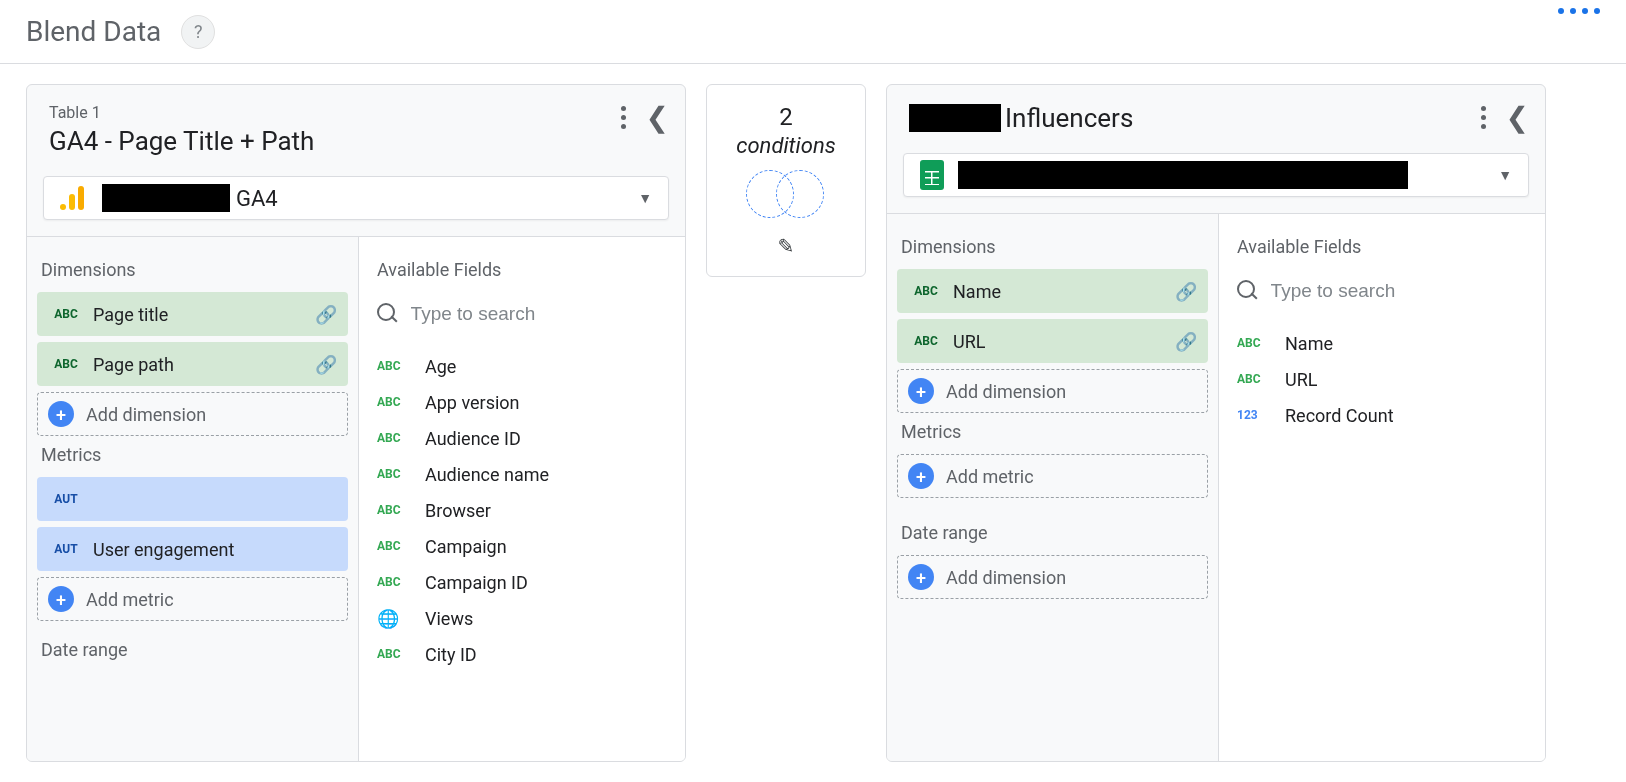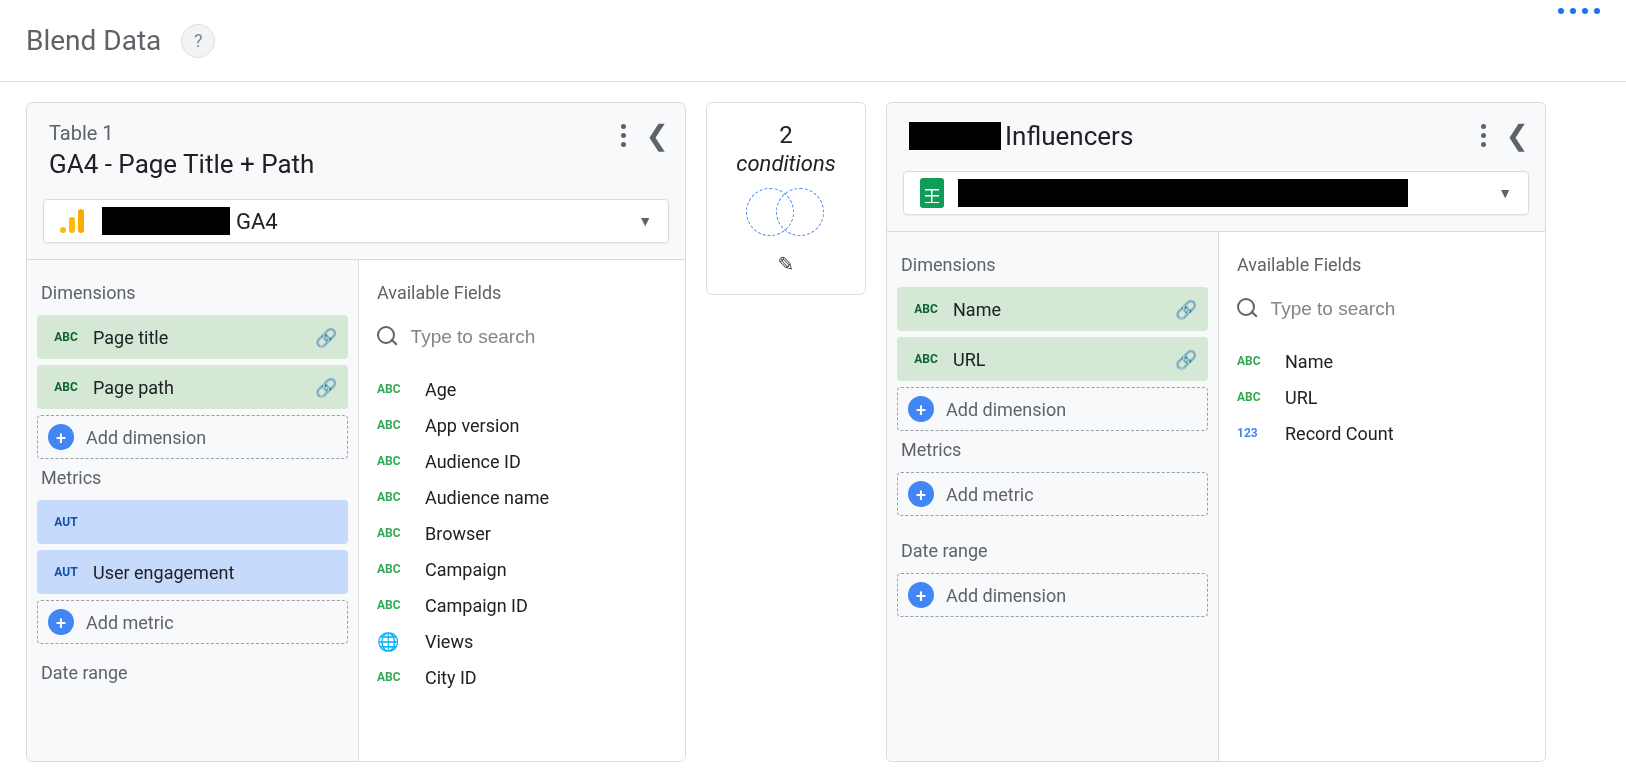--- a/index.html
+++ b/index.html
@@ -12,30 +12,30 @@
     --blue-chip:#aecbfa;
     --blue-chip-light:#c6dafc;
     --blue-accent:#1a73e8;
     --icon-green:#5bb974;
     --icon-blue:#4285f4;
   }
   *{box-sizing:border-box;}
   html,body{margin:0;padding:0;font-family:Roboto,Arial,sans-serif;background:#fff;color:#202124;width:1626px;height:782px;overflow:hidden;}
   body{display:flex;flex-direction:column;}
   
-  .topbar{height:82px;border-bottom:1px solid var(--grey-border);display:flex;align-items:center;padding:0 26px;position:relative;background:#fff;}
+  .topbar{height:64px;border-bottom:1px solid var(--grey-border);display:flex;align-items:center;padding:0 26px;position:relative;background:#fff;}
   .page-title{font-size:28px;color:var(--grey-text);font-weight:400;}
   .help-badge{margin-left:20px;width:34px;height:34px;border-radius:50%;background:#f1f3f4;display:flex;align-items:center;justify-content:center;color:#80868b;font-size:18px;border:1px solid #e0e0e0;}
   .top-dots{position:absolute;right:26px;top:8px;display:flex;gap:6px;}
   .top-dots span{width:6px;height:6px;border-radius:50%;background:#1a73e8;}
   
   .workspace{flex:1;display:flex;gap:20px;padding:20px 26px;overflow:hidden;background:#fff;}
   .table-card{width:660px;border:1px solid var(--grey-border);border-radius:6px;background:var(--grey-bg);display:flex;flex-direction:column;overflow:hidden;}
   .card-header{padding:18px 22px 16px 22px;position:relative;}
-  .table-label{font-size:20px;color:var(--grey-text);margin-bottom:4px;}
+  .table-label{font-size:16px;color:var(--grey-text);margin-bottom:4px;}
   .table-name{font-size:26px;color:#202124;display:flex;align-items:center;gap:4px;}
   .redact{background:#000;display:inline-block;vertical-align:middle;}
   .header-icons{position:absolute;right:16px;top:16px;display:flex;align-items:center;gap:16px;}
   .vdots{display:flex;flex-direction:column;gap:4px;padding:4px;}
   .vdots span{width:5px;height:5px;border-radius:50%;background:#5f6368;}
   .chevron-left{font-size:28px;color:#5f6368;}
   
   .source-select{margin:4px 16px 16px 16px;background:#fff;border:1px solid var(--grey-border);border-radius:4px;height:44px;display:flex;align-items:center;padding:0 16px;gap:14px;box-shadow:0 1px 2px rgba(0,0,0,0.05);}
   .source-select .label{font-size:22px;color:#202124;display:flex;align-items:center;gap:6px;flex:1;}
   .caret-down{margin-left:auto;font-size:14px;color:#5f6368;}

